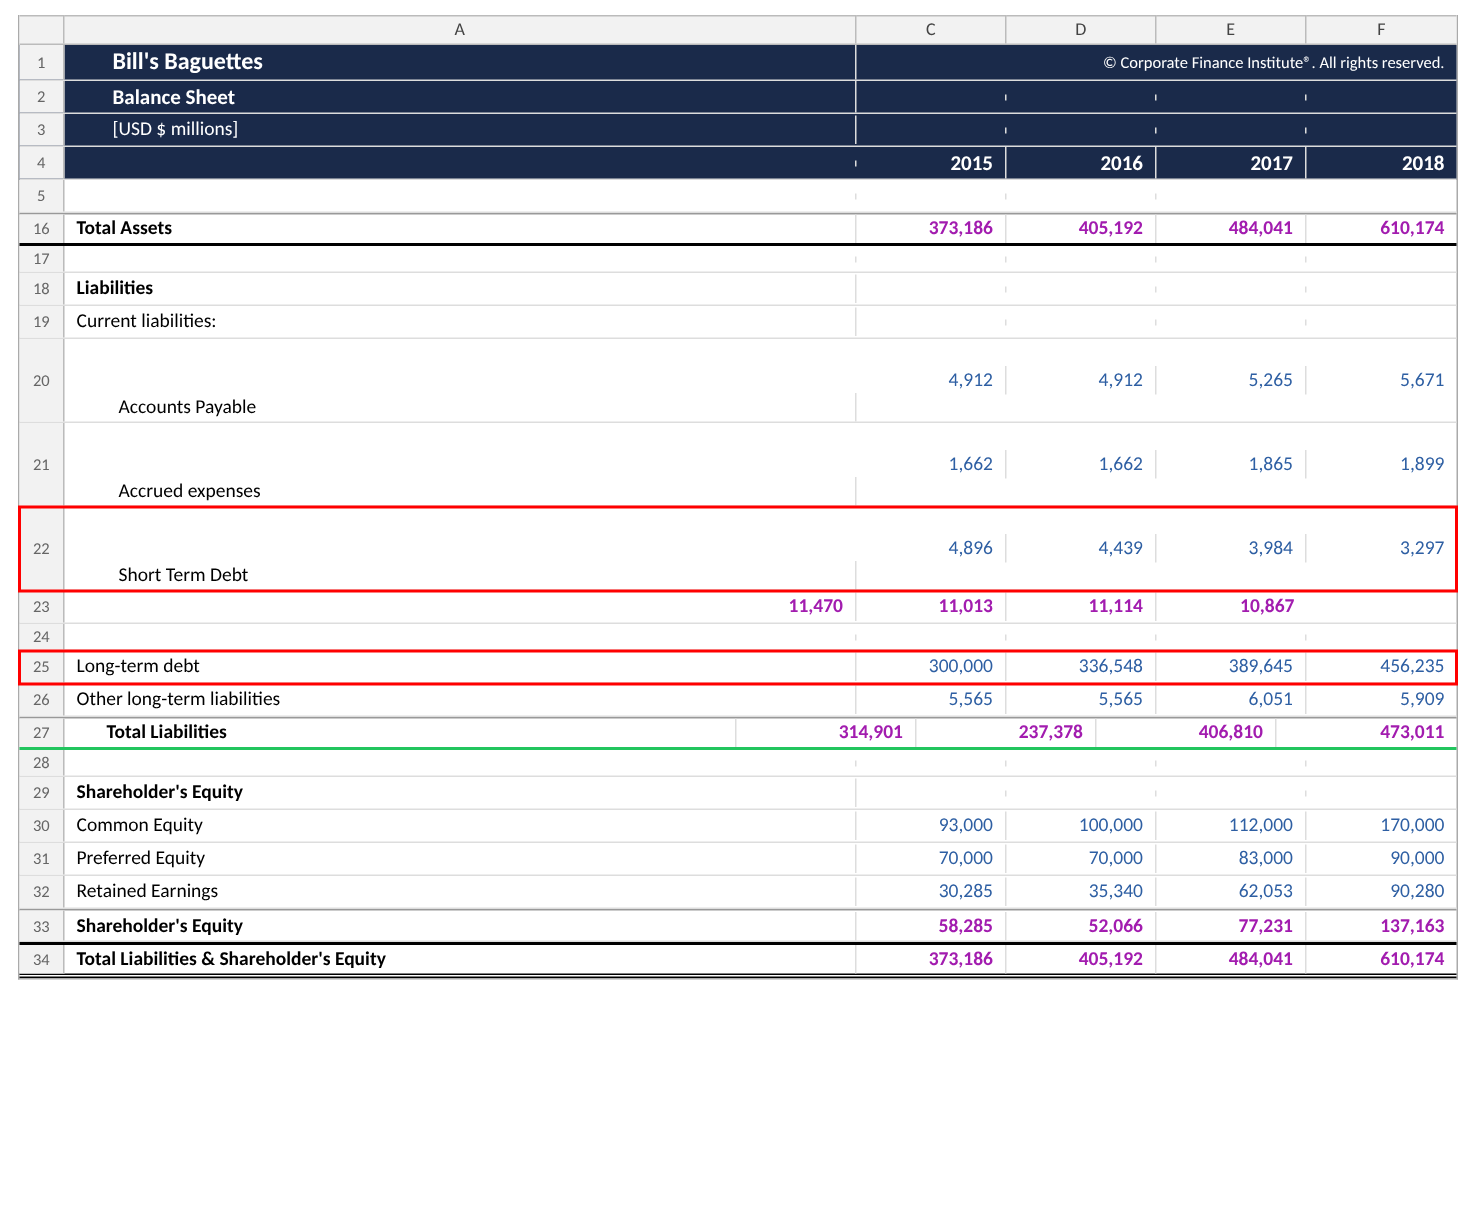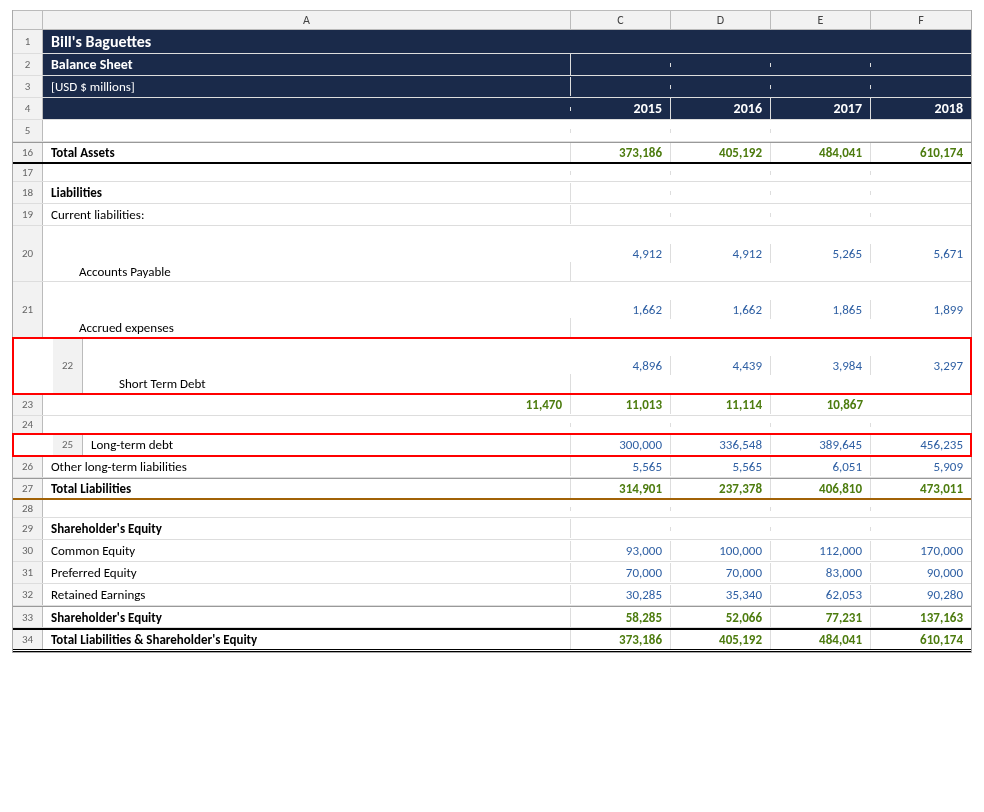--- a/index.html
+++ b/index.html
@@ -68,20 +68,21 @@
     
     .row-header-dark {
       background: #1a2a4a;
       color: #fff;
     }
     .row-header-dark .row-num {
       background: #f2f2f2;
     }
     .row-header-dark .cell {
       color: #fff;
+      margin-left: 24px;
     }
 
     
     .company-name {
       font-size: 16px;
       font-weight: bold;
     }
     .copyright-text {
       font-size: 11px;
       text-align: right;
@@ -120,36 +121,35 @@
       padding-left: 36px !important;
       margin-top: 36px;
     }
 
     
     .blue-val {
       color: #2e5fa3;
       text-align: right;
     }
     .black-val {
-      color: #4d7c0f;
+      color: #a21caf;
       text-align: right;
     }
 
     
     .empty-row {
       min-height: 18px;
     }
 
     
     .red-border-row {
       outline: 2px solid red;
       outline-offset: -1px;
       position: relative;
       z-index: 1;
-      padding-left: 40px;
     }
     .thick-bottom {
       border-bottom: 2px solid #000;
     }
   </style>
 </head>
 <body>
 
 <div class="spreadsheet-wrapper">
 
@@ -158,20 +158,21 @@
     <div class="col-header-cell">A</div>
     <div class="col-header-cell">C</div>
     <div class="col-header-cell">D</div>
     <div class="col-header-cell">E</div>
     <div class="col-header-cell">F</div>
   </div>
 
   <div class="sheet-row row-header-dark">
     <div class="row-num">1</div>
     <div class="cell company-name">Bill's Baguettes</div>
+    <div class="cell copyright-text" style="grid-column: 3/7; text-align:right; color:#fff; font-size:11px;">© Corporate Finance Institute®. All rights reserved.</div>
   </div>
 
   <div class="sheet-row row-header-dark">
     <div class="row-num">2</div>
     <div class="cell sheet-title">Balance Sheet</div>
     <div class="cell"></div>
     <div class="cell"></div>
     <div class="cell"></div>
     <div class="cell"></div>
   </div>
@@ -293,21 +294,21 @@
 
   <div class="sheet-row">
     <div class="row-num">26</div>
     <div class="cell">Other long-term liabilities</div>
     <div class="cell blue-val">5,565</div>
     <div class="cell blue-val">5,565</div>
     <div class="cell blue-val">6,051</div>
     <div class="cell blue-val">5,909</div>
   </div>
 
-  <div class="sheet-row bold-row" style="border-top:1px solid #999; border-bottom: 2px solid #a16207;">
+  <div class="sheet-row bold-row" style="border-top:1px solid #999; border-bottom: 2px solid #22c55e; gap: 20px;">
     <div class="row-num">27</div>
     <div class="cell">Total Liabilities</div>
     <div class="cell black-val">314,901</div>
     <div class="cell black-val">237,378</div>
     <div class="cell black-val">406,810</div>
     <div class="cell black-val">473,011</div>
   </div>
 
   <div class="sheet-row empty-row">
     <div class="row-num">28</div>

